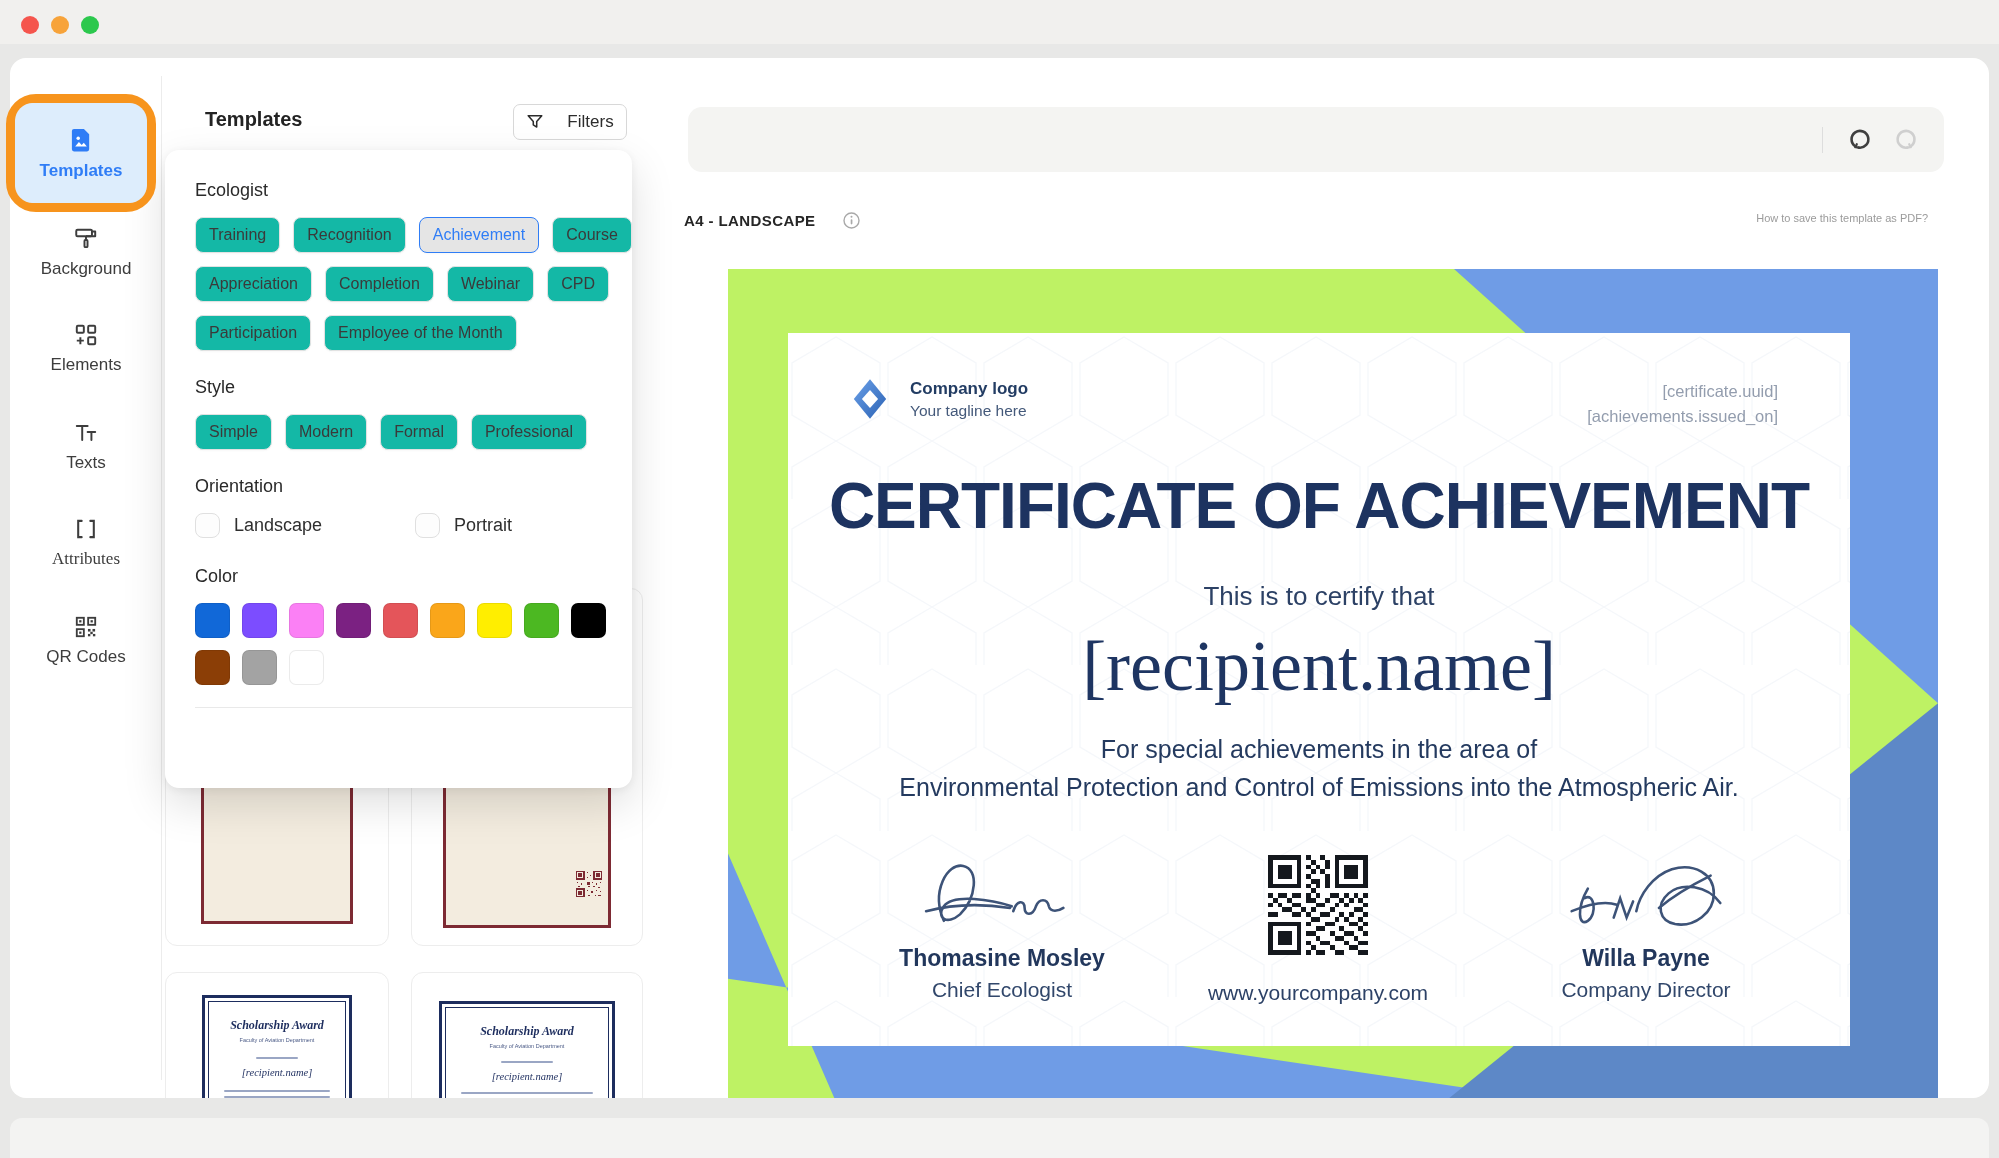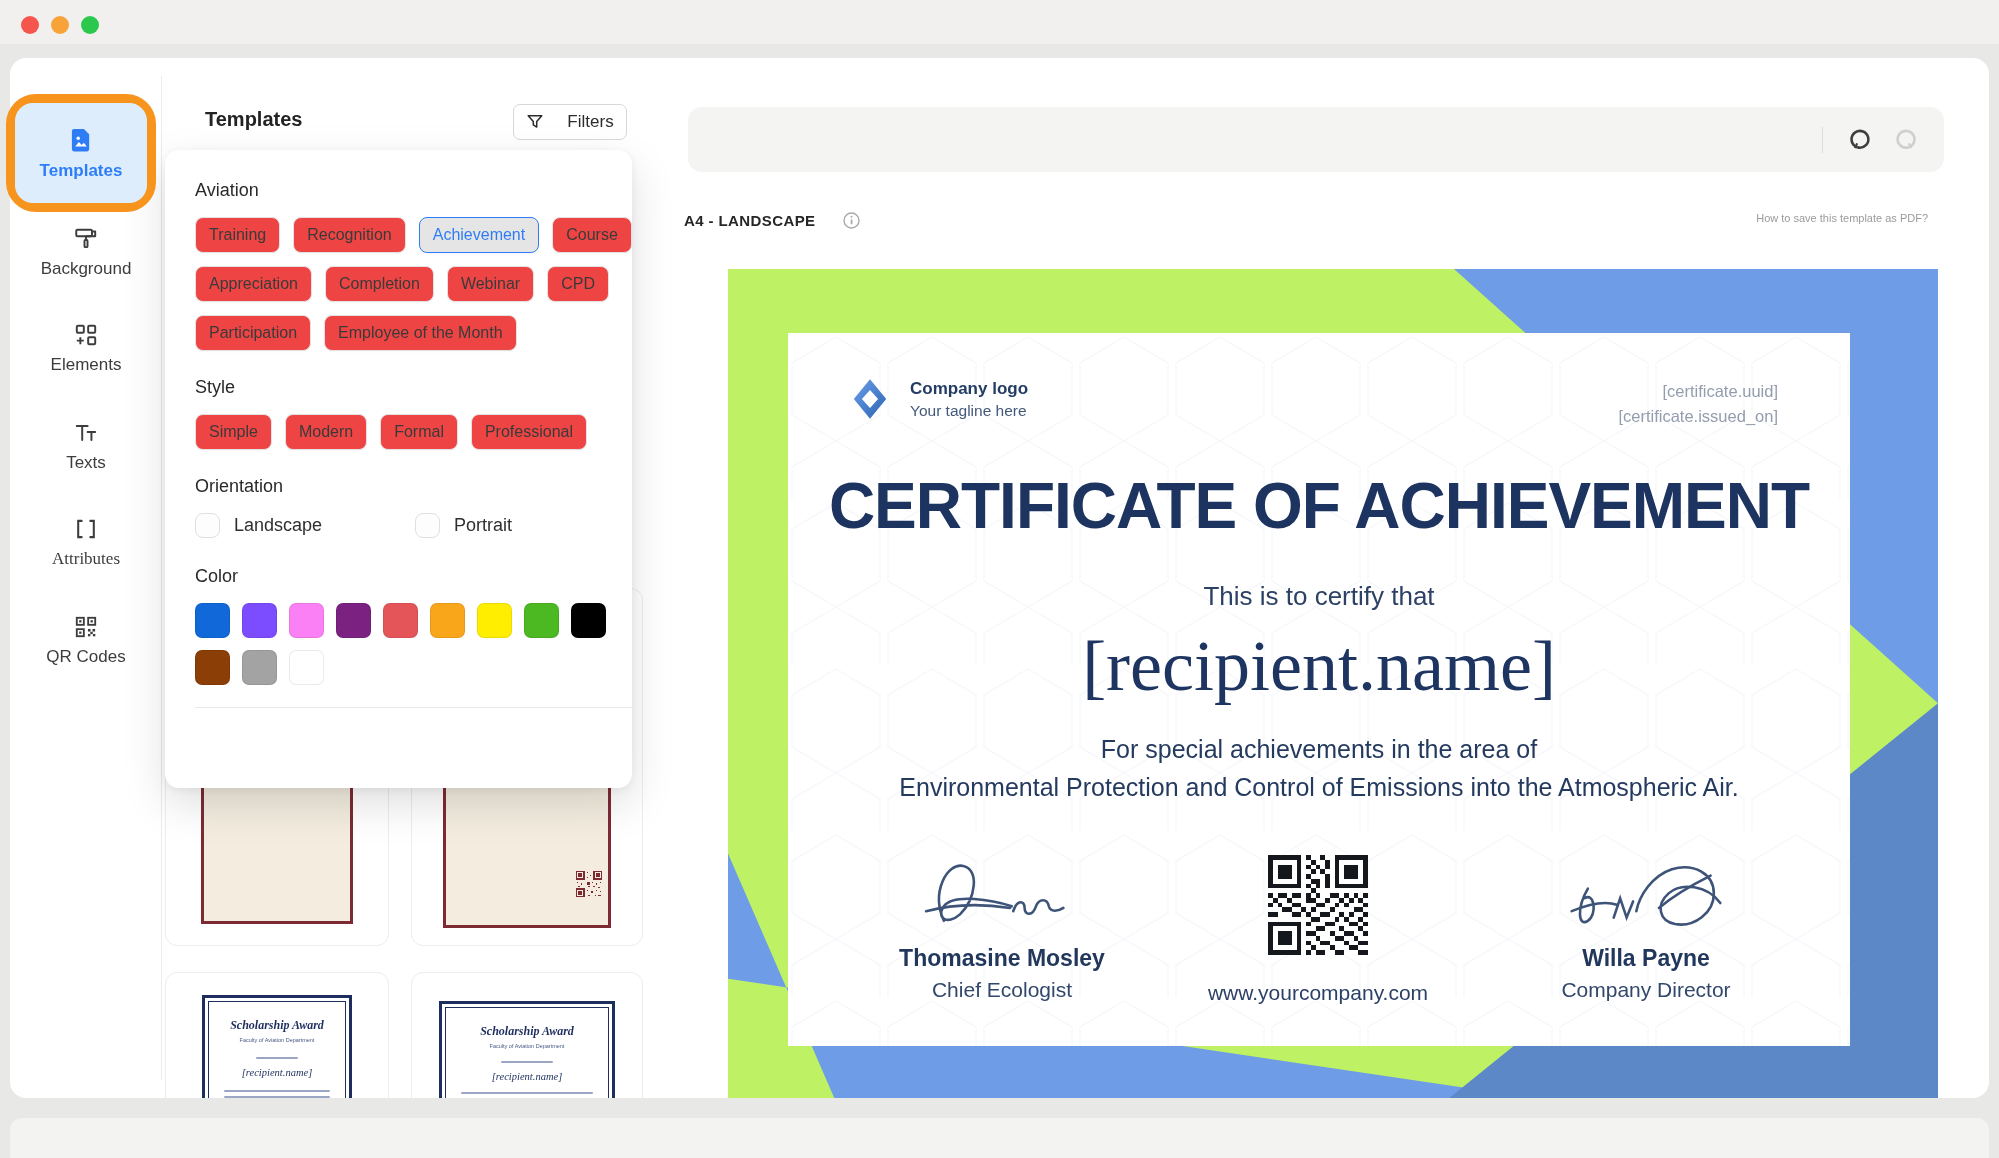--- a/index.html
+++ b/index.html
@@ -59,21 +59,21 @@
   .tc4 .mini-cert { width:176px; height:300px; top:28px; }
   .mini-cert.navy .m-title { font-family:"Liberation Serif", serif; font-style:italic; color:#1d2d5e; font-size:12px; font-weight:bold; margin-top:10px; }
   .mini-cert.navy .m-sub2 { font-size:5.5px; color:#4a5a86; margin-top:4px; }
   .mini-cert.navy .m-recipient2 { font-family:"Liberation Serif", serif; font-style:italic; color:#1d2d5e; font-size:10.5px; margin-top:8px; }
   .nbar { background:#9aa6c4; height:2px; margin:4px 10px 0; border-radius:1px; }
 
   
   .filter-panel { position:absolute; left:155px; top:92px; width:467px; height:638px; background:#fff; border-radius:14px; box-shadow:0 16px 44px rgba(0,0,0,.13), 0 2px 8px rgba(0,0,0,.06); z-index:4; padding:30px 0 0 30px; }
   .fp-label { font-size:18px; color:#2a2a2a; font-weight:normal; margin-bottom:16px; }
   .chips { display:flex; flex-wrap:wrap; gap:13px; width:445px; margin-bottom:26px; }
-  .chip { font-family:inherit; font-size:16px; color:#3a3a3a; background:#ef4444; border:1px solid #e2e2e2; border-radius:8px; padding:8px 13px; cursor:pointer; box-shadow:0 1px 2px rgba(0,0,0,.03); }
+  .chip { font-family:inherit; font-size:16px; color:#3a3a3a; background:#14b8a6; border:1px solid #e2e2e2; border-radius:8px; padding:8px 13px; cursor:pointer; box-shadow:0 1px 2px rgba(0,0,0,.03); }
   .chip.selected { color:#2f7df6; background:#e5e5e5; border:1.5px solid #2f7df6; }
   .check-row { display:flex; width:445px; margin-bottom:28px; }
   .check-opt { display:flex; align-items:center; gap:14px; font-size:18px; color:#2f2f2f; width:220px; cursor:pointer; }
   .checkbox { width:25px; height:25px; border:1.5px solid #e0e0e0; border-radius:8px; background:#fdfdfd; }
   .swatches { display:flex; flex-wrap:wrap; gap:12px; width:437px; margin-bottom:22px; }
   .swatch { width:35px; height:35px; border-radius:7px; border:1px solid rgba(0,0,0,.08); cursor:pointer; }
   .fp-divider { width:437px; height:1px; background:#e9e9e9; margin:4px 0 0; }
   .fp-footer { display:flex; align-items:center; justify-content:space-between; width:437px; height:78px; }
   .clear-all { color:#2f7df6; font-size:19px; cursor:pointer; }
   .apply-ring { border:8px solid #f7941d; border-radius:28px; padding:4px; margin-right:-16px; }
@@ -257,21 +257,21 @@
             <path d="M20 2 L38 24 L20 46 L2 24 Z" fill="url(#dg)"></path>
             <path d="M20 14 L29 24 L20 34 L11 24 Z" fill="#ffffff"></path>
           </svg>
           <div class="logo-text">
             <div class="lt1">Company logo</div>
             <div class="lt2">Your tagline here</div>
           </div>
         </div>
         <div class="uuid-block">
           <div>[certificate.uuid]</div>
-          <div>[certificate.issued_on]</div>
+          <div>[achievements.issued_on]</div>
         </div>
 
         <div class="cert-title">CERTIFICATE OF ACHIEVEMENT</div>
         <div class="certify-line">This is to certify that</div>
         <div class="recipient">[recipient.name]</div>
         <div class="desc1">For special achievements in the area of</div>
         <div class="desc2">Environmental Protection and Control of Emissions into the Atmospheric Air.</div>
 
         <div class="sig-col sc-left">
           <svg width="170" height="84" viewBox="0 0 100 52" fill="none" stroke="#3d5378" stroke-width="1.6" stroke-linecap="round">
@@ -321,21 +321,21 @@
 
     <h2 class="panel-header-title">Templates</h2>
     <button class="filters-btn">
       <svg width="18" height="18" viewBox="0 0 20 20" fill="none" stroke="#2c2c2c" stroke-width="1.7" stroke-linejoin="round">
         <path d="M2.5 3h15l-5.6 6.4v6.2l-3.8 -2.4v-3.8z"></path>
       </svg>
       <span>Filters</span>
     </button>
 
     <section class="filter-panel">
-      <h3 class="fp-label">Aviation</h3>
+      <h3 class="fp-label">Ecologist</h3>
       <div class="chips">
         <button class="chip">Training</button>
         <button class="chip">Recognition</button>
         <button class="chip selected">Achievement</button>
         <button class="chip">Course</button>
         <button class="chip">Appreciation</button>
         <button class="chip">Completion</button>
         <button class="chip">Webinar</button>
         <button class="chip">CPD</button>
         <button class="chip">Participation</button>

